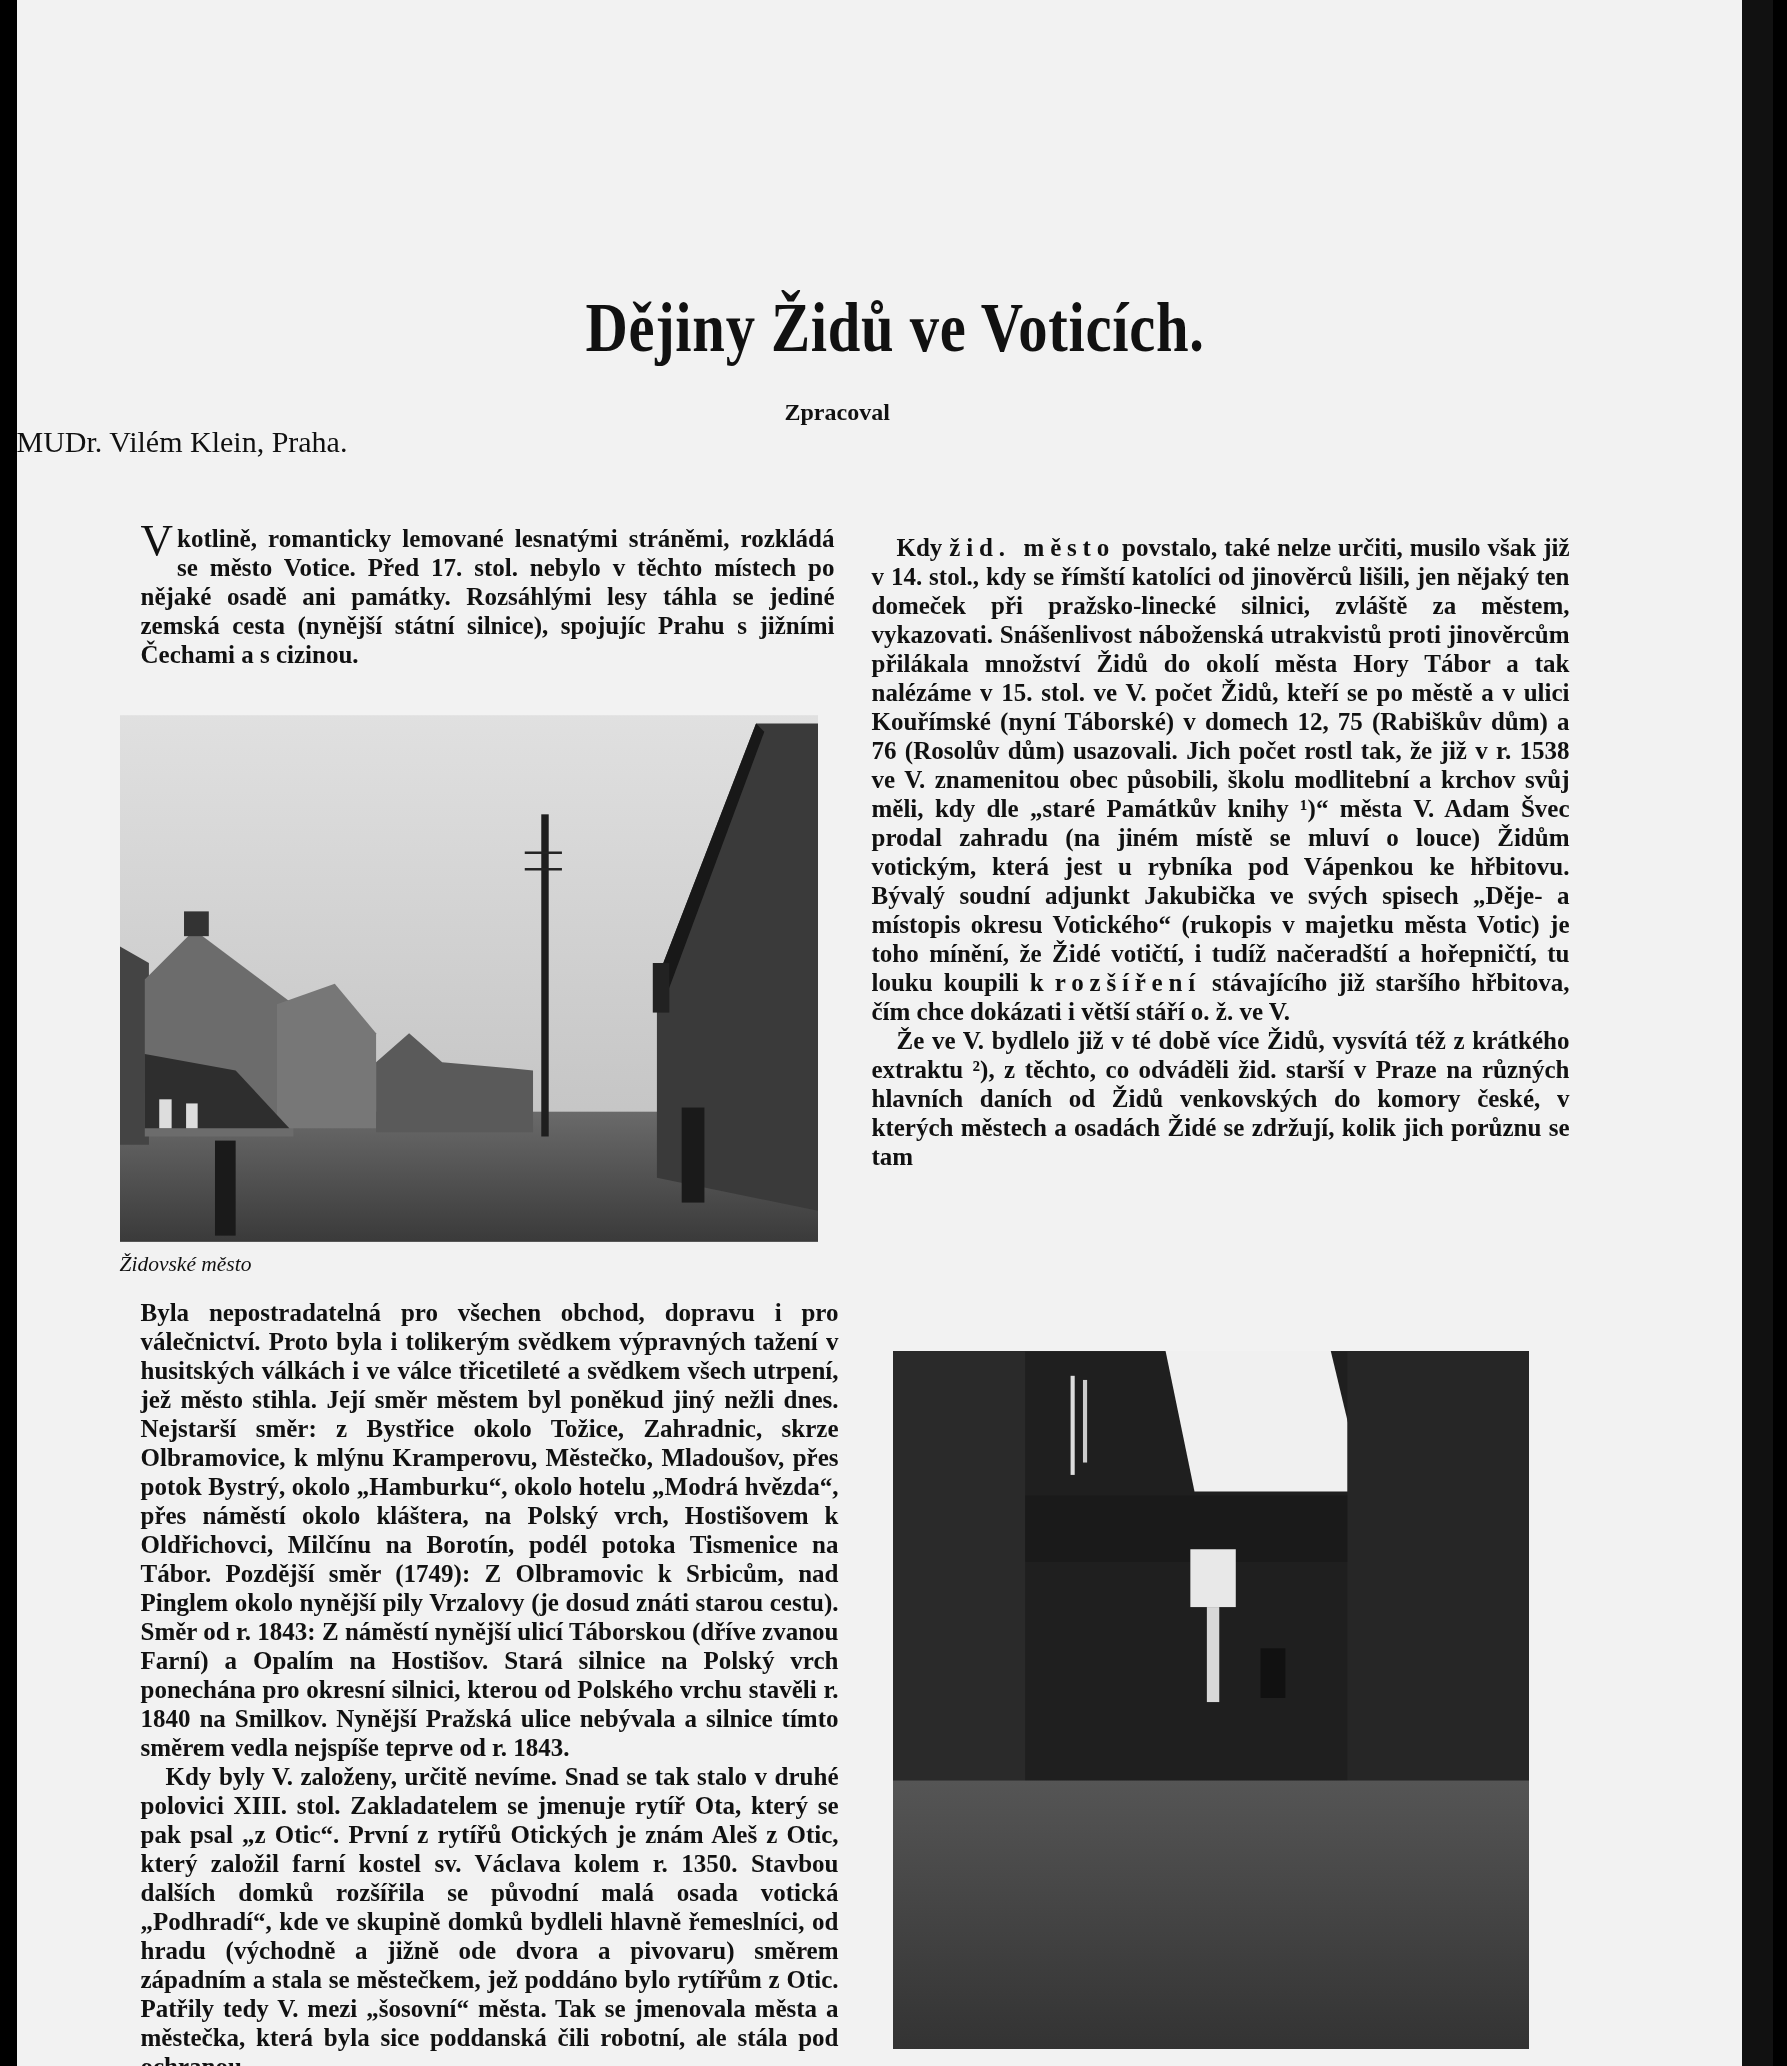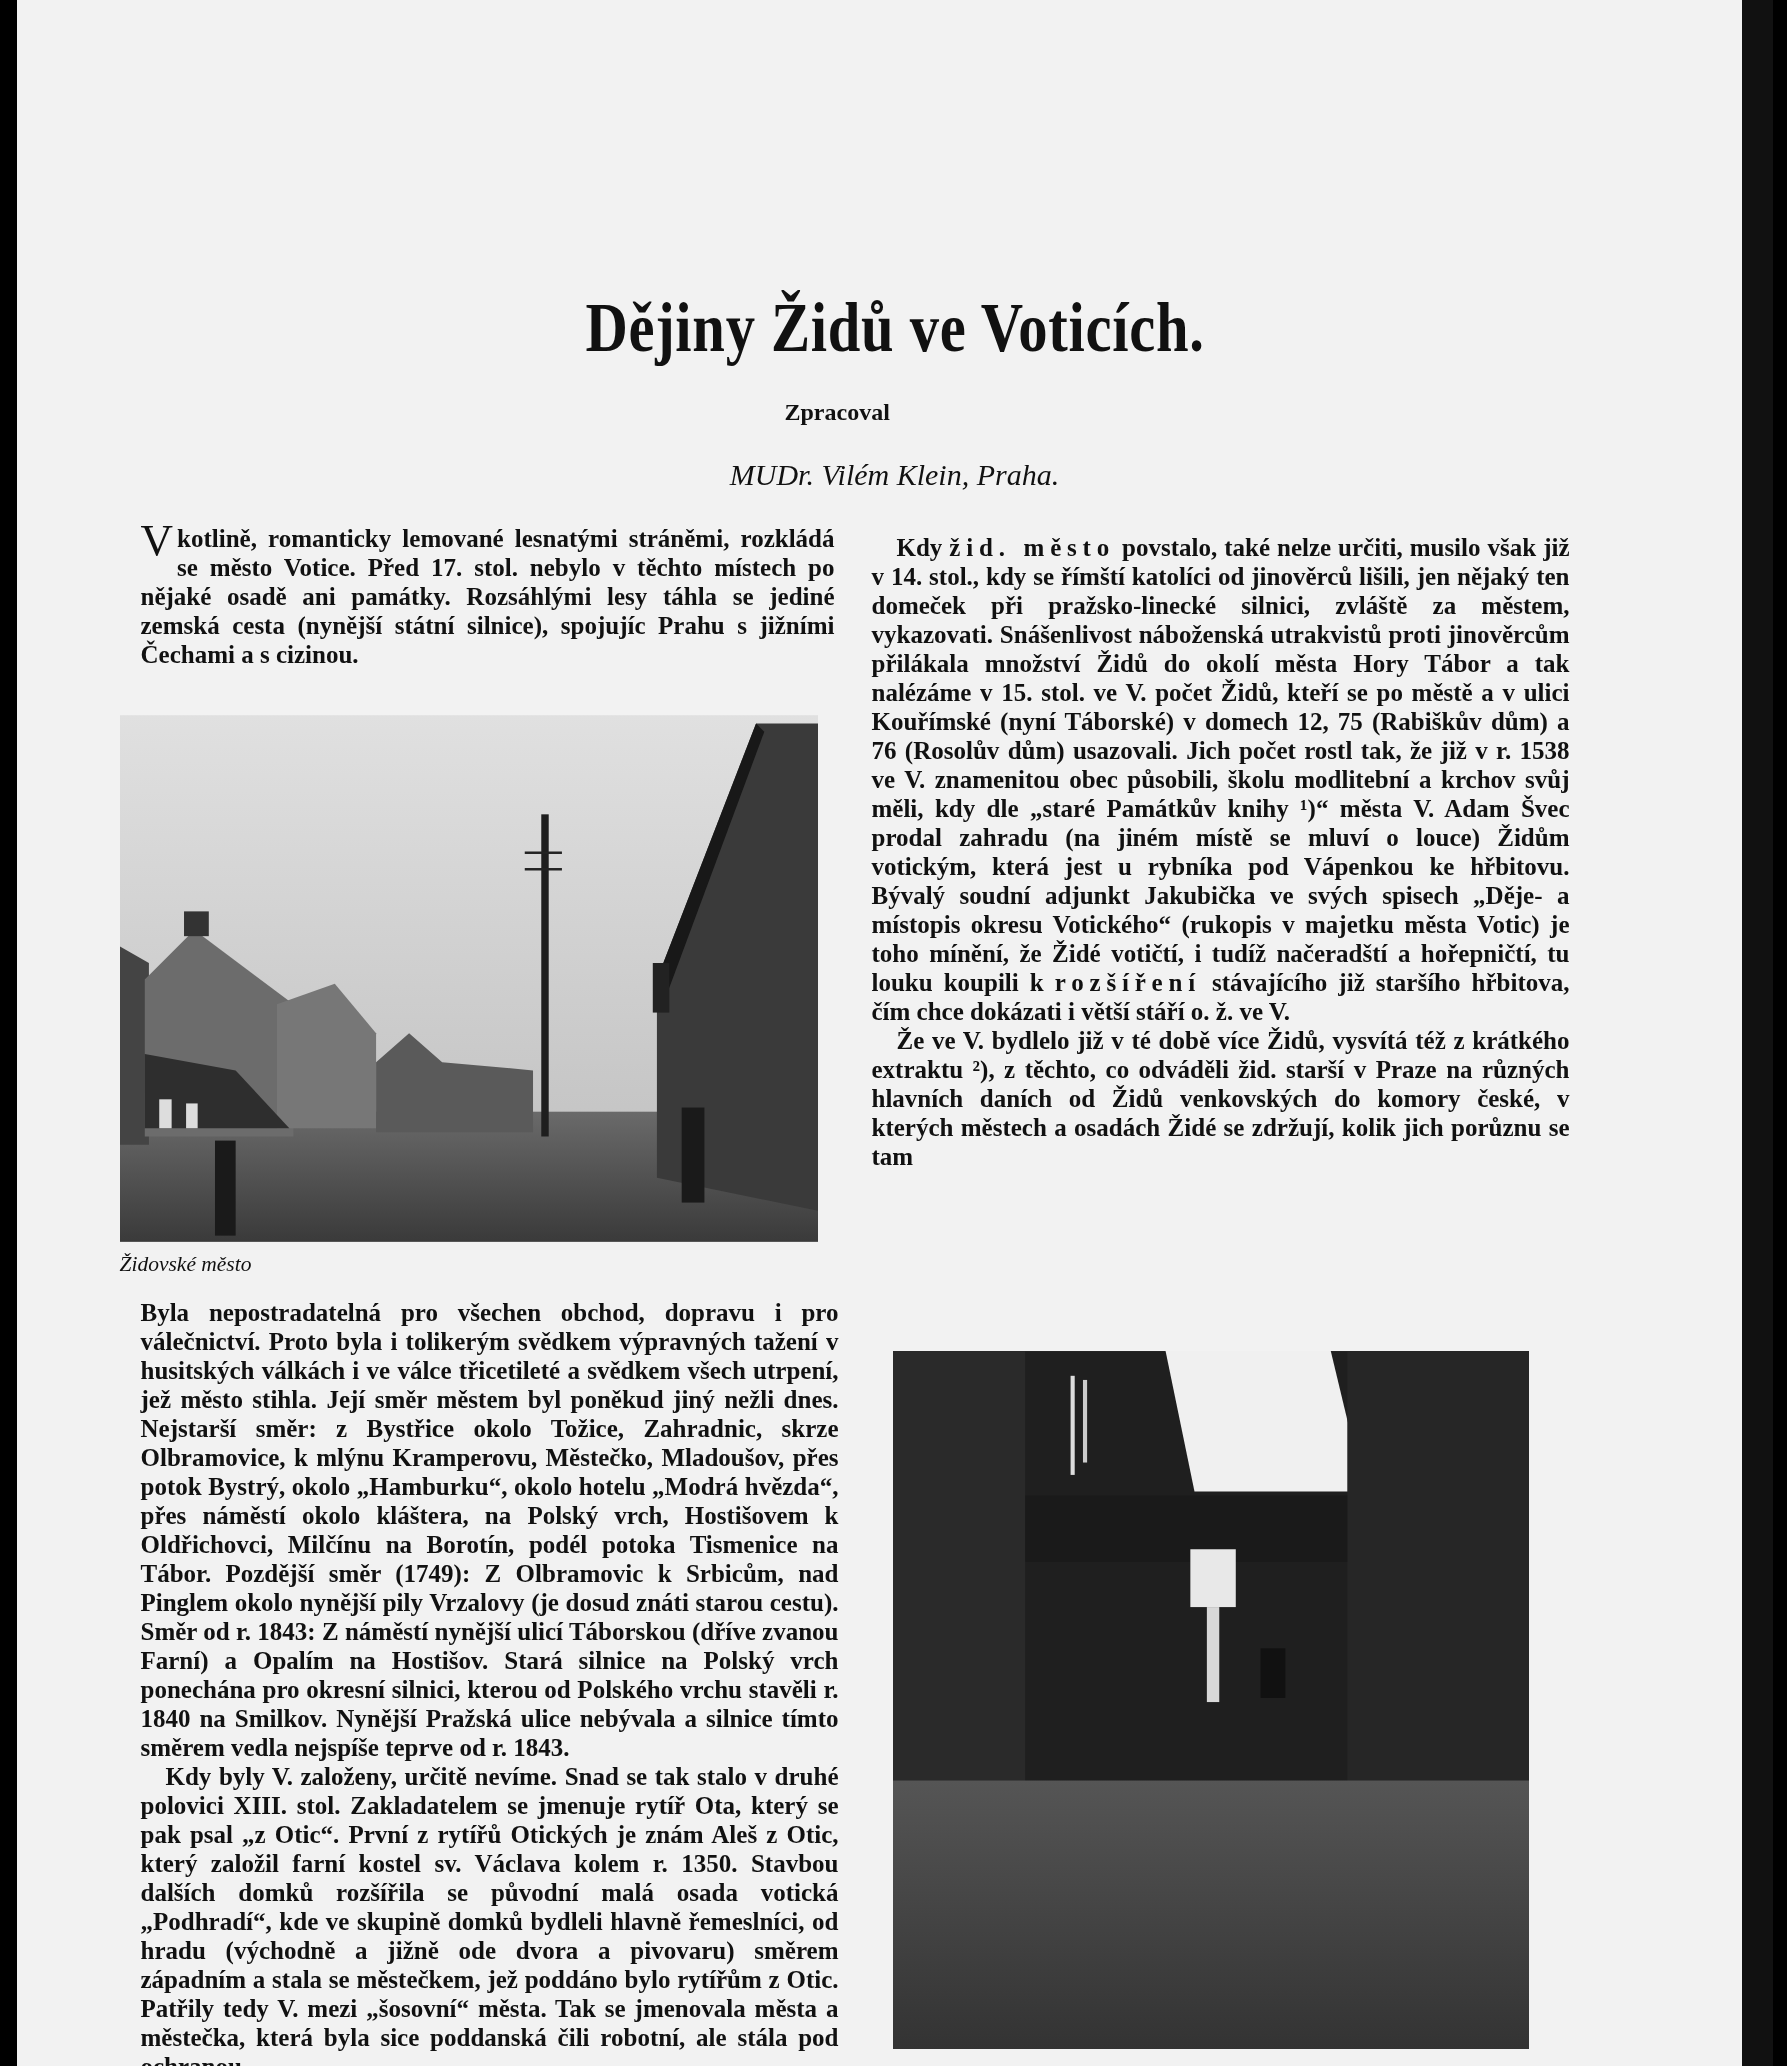--- a/index.html
+++ b/index.html
@@ -26,22 +26,22 @@
     text-align: center;
     font-size: 69px; font-weight: bold;
     letter-spacing: 0.8px;
     transform: scaleX(0.85);
   }
   .byline-label {
     position: absolute; left: 768px; top: 399px;
     font-size: 24px; font-weight: bold;
   }
   .author {
-    position: absolute; left: 0; width: 100%; top: 458px;
-    text-align: center; font-style: italic; font-size: 30px;
+    position: absolute; left: 0; width: 100%; top: 425px;
+    text-align: left; font-size: 30px;
   }
   .col {
     position: absolute;
     font-size: 25px; line-height: 29px;
     text-align: justify;
     font-weight: bold;
     transform-origin: top left;
   }
   .col p { margin: 0; text-indent: 25px; }
   .col p.noindent { text-indent: 0; }

